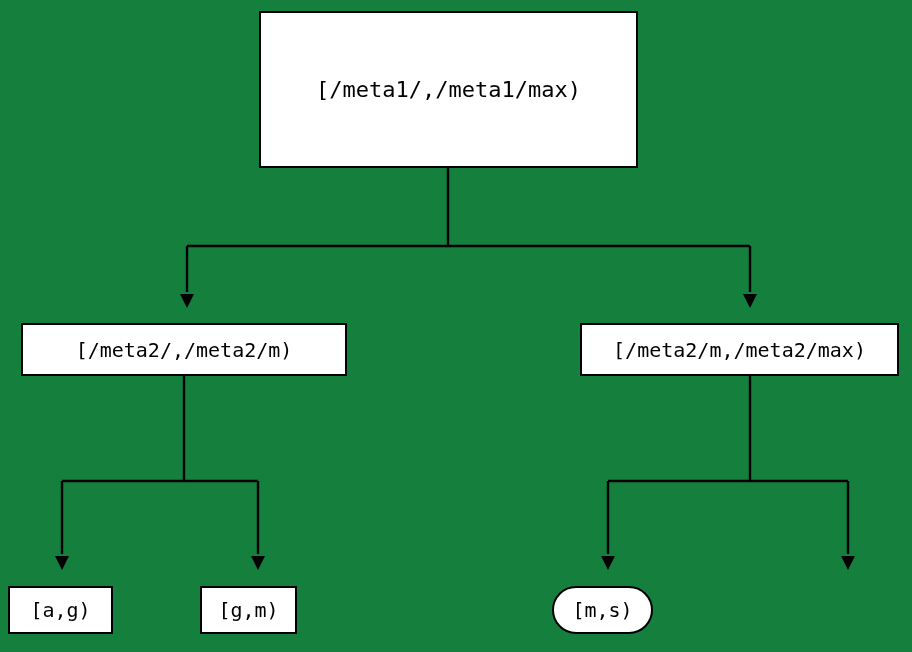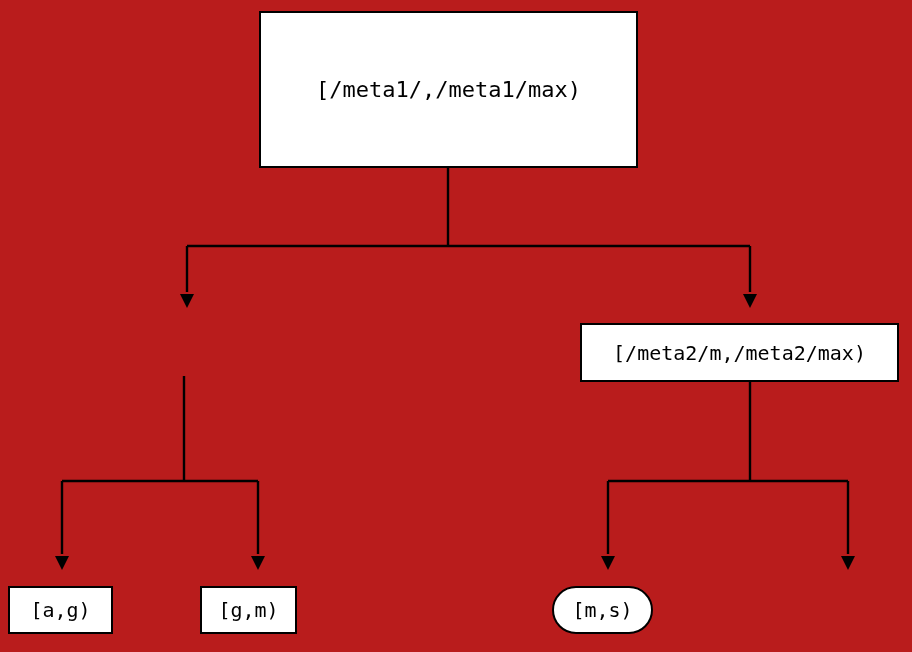--- a/index.html
+++ b/index.html
@@ -8,21 +8,21 @@
     padding: 0;
     background: #ffffff;
   }
   body {
     font-family: "DejaVu Sans Mono", "Liberation Mono", monospace;
   }
   #diagram-canvas {
     position: relative;
     width: 912px;
     height: 652px;
-    background: #b91c1c;
+    background: #15803d;
     overflow: hidden;
   }
   #edge-layer {
     position: absolute;
     left: 0;
     top: 0;
     width: 912px;
     height: 652px;
   }
   .node-box {
@@ -56,21 +56,21 @@
   #node-mid-left {
     left: 21px;
     top: 323px;
     width: 326px;
     height: 53px;
   }
   #node-mid-right {
     left: 580px;
     top: 323px;
     width: 319px;
-    height: 59px;
+    height: 53px;
   }
   #node-mid-left .node-label,
   #node-mid-right .node-label {
     font-size: 20px;
   }
   
   #node-leaf-ag {
     left: 8px;
     top: 586px;
     width: 105px;
@@ -136,20 +136,23 @@
     <polygon points="601,556 615,556 608,570" fill="#000000"></polygon>
 
     <path d="M 848 481 L 848 554" stroke="#000000" stroke-width="2.4" fill="none"></path>
     <polygon points="841,556 855,556 848,570" fill="#000000"></polygon>
   </svg>
 
   <div class="node-box" id="node-root">
     <span class="node-label">[/meta1/,/meta1/max)</span>
   </div>
 
+  <div class="node-box" id="node-mid-left">
+    <span class="node-label">[/meta2/,/meta2/m)</span>
+  </div>
 
   <div class="node-box" id="node-mid-right">
     <span class="node-label">[/meta2/m,/meta2/max)</span>
   </div>
 
   <div class="node-box" id="node-leaf-ag">
     <span class="node-label">[a,g)</span>
   </div>
 
   <div class="node-box" id="node-leaf-gm">

